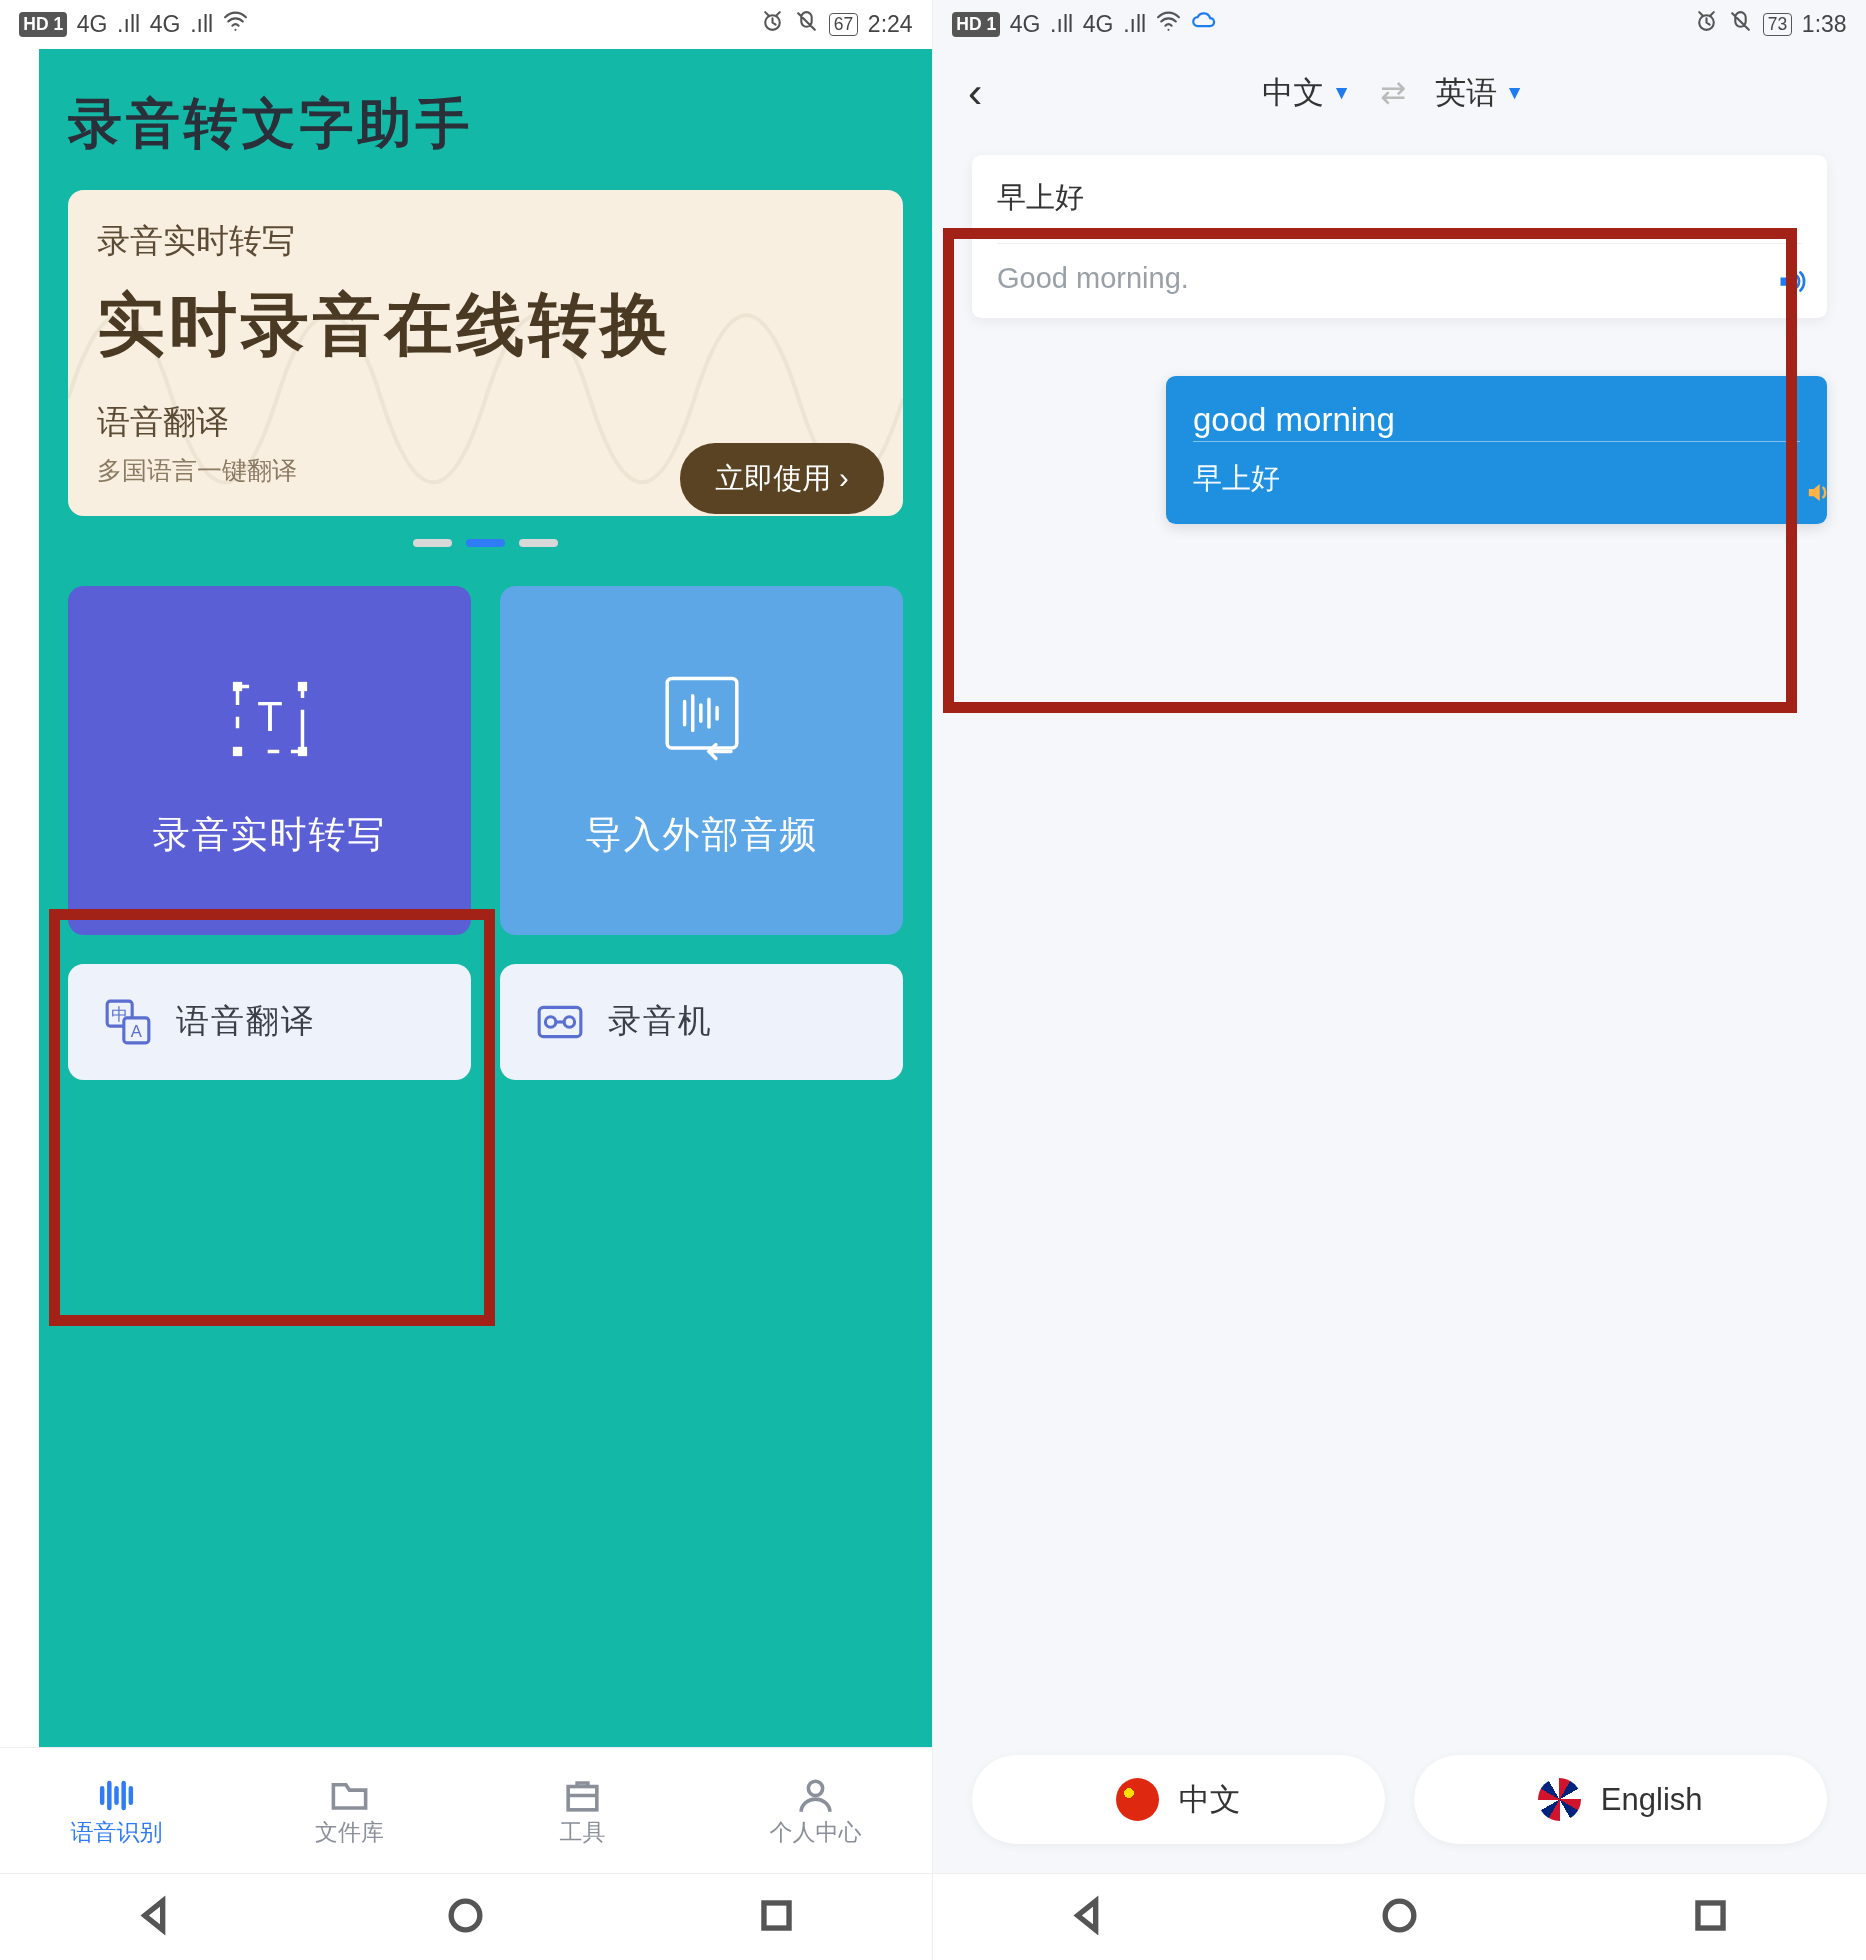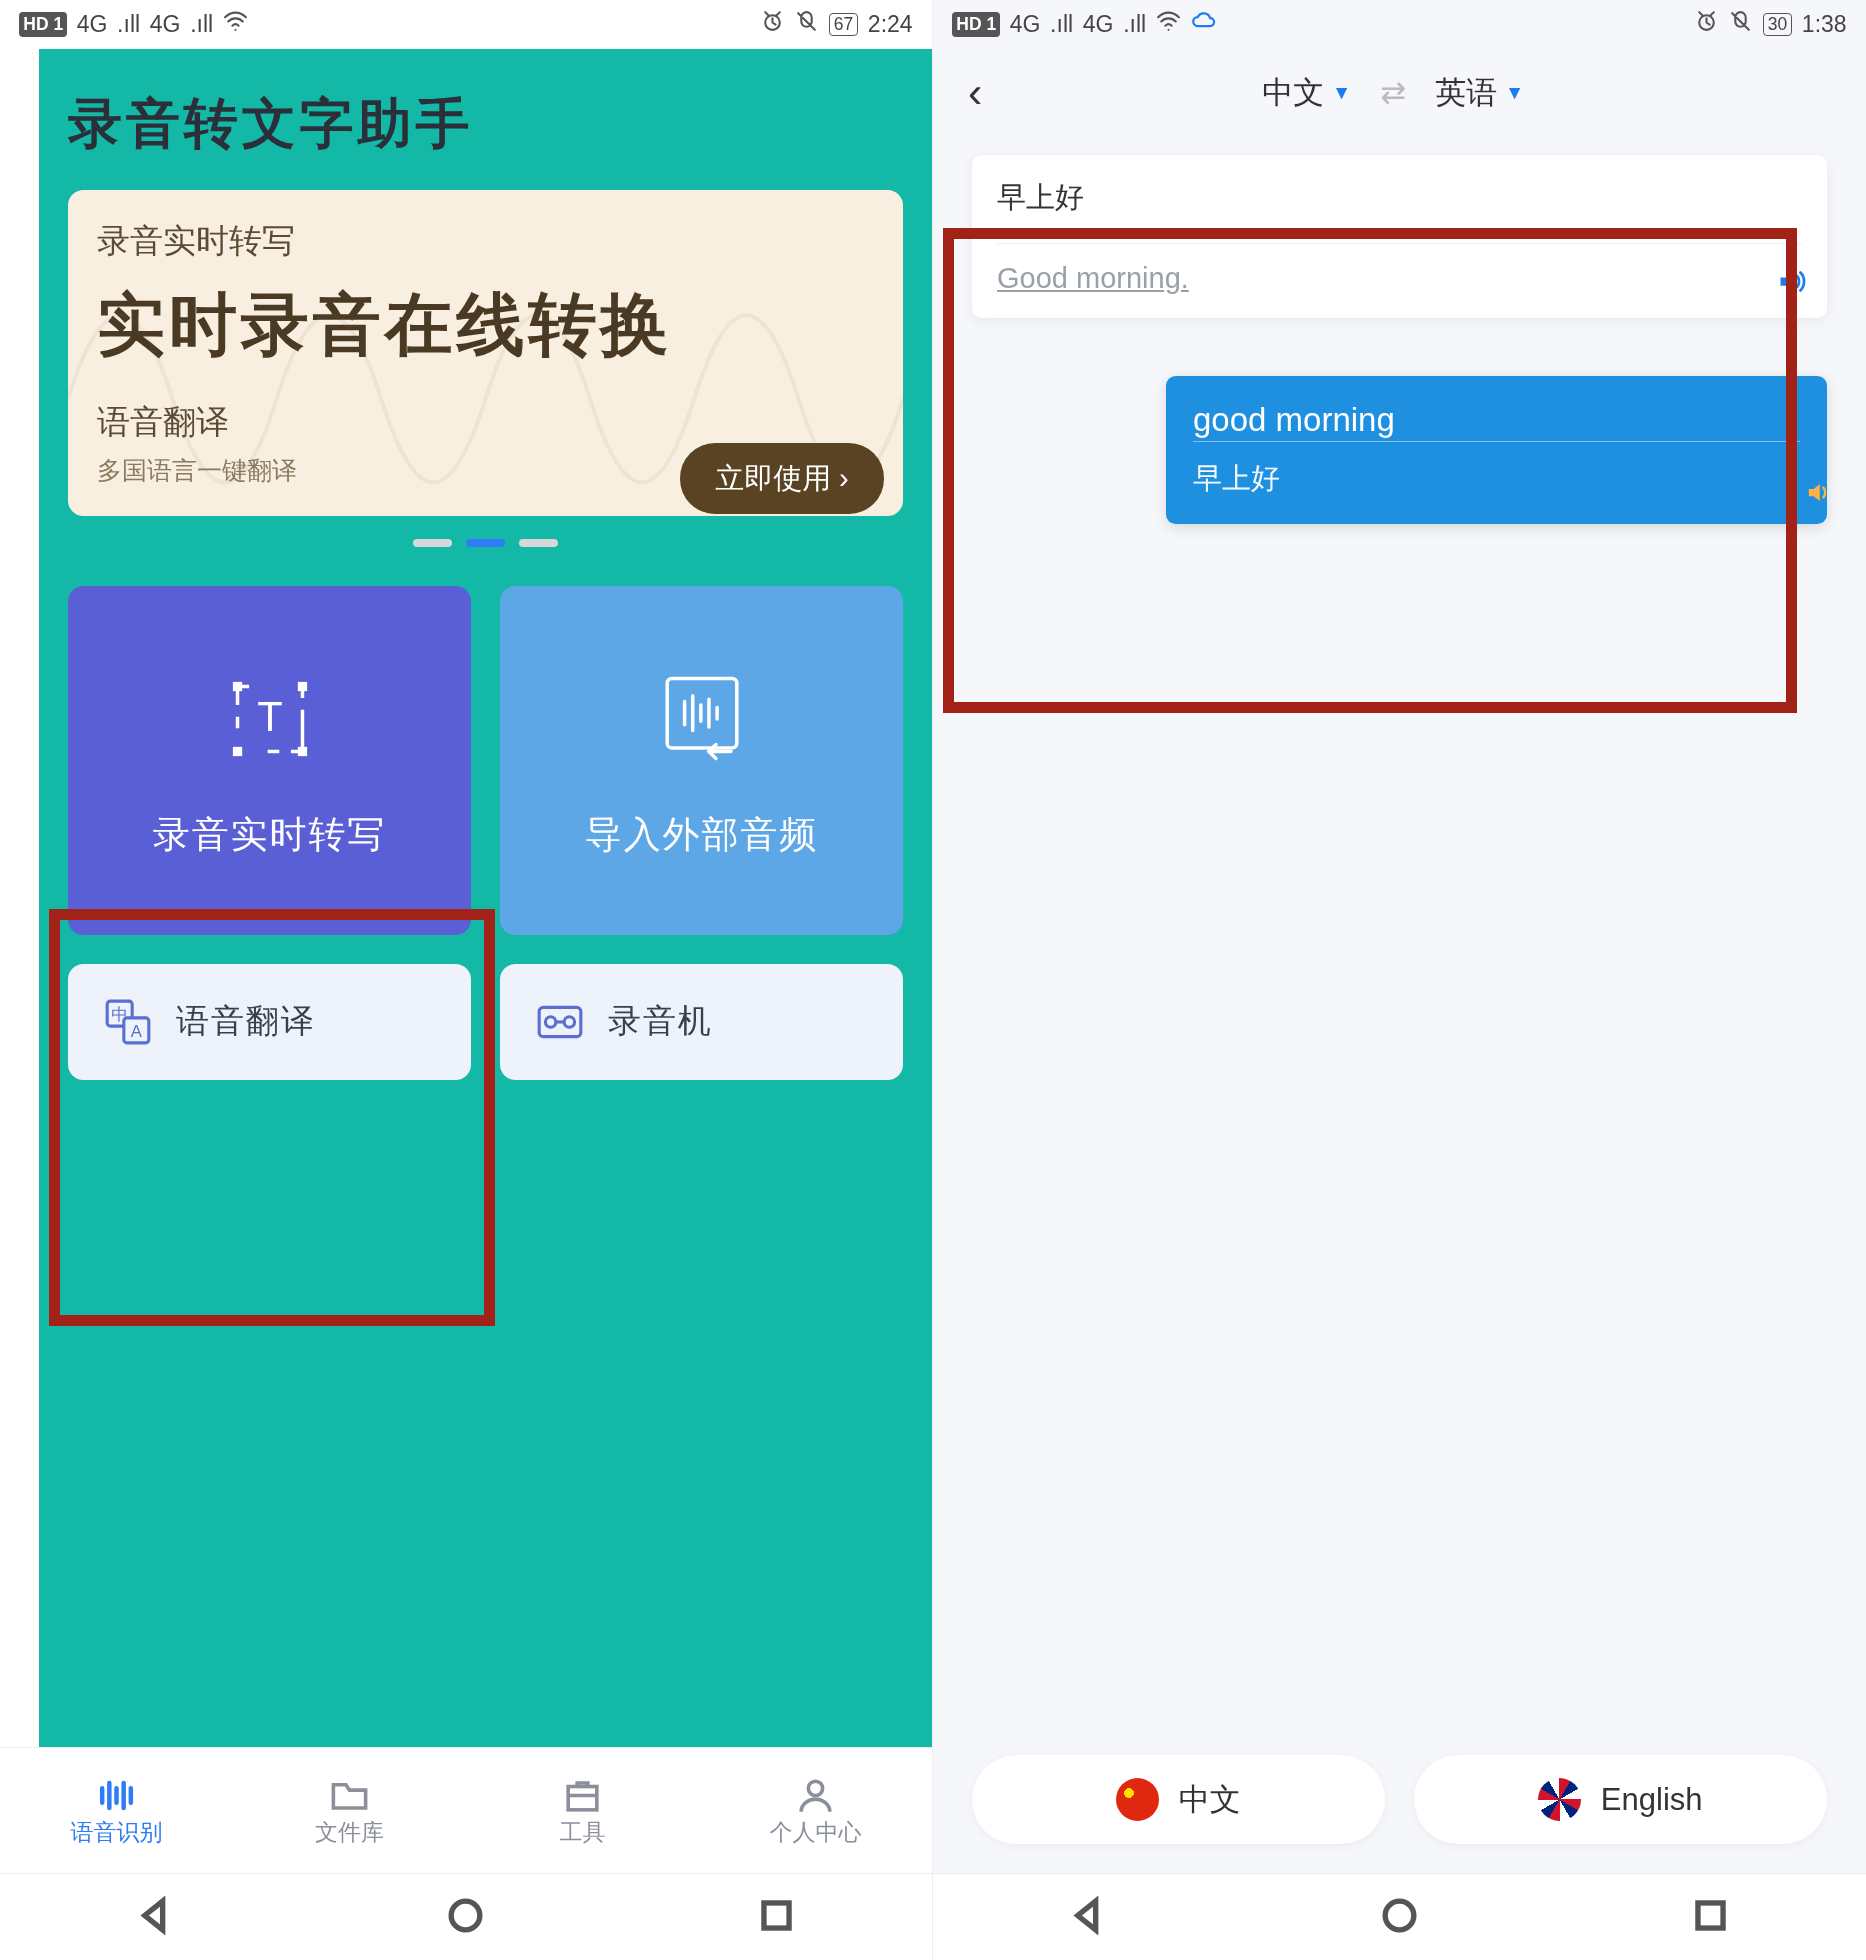--- a/index.html
+++ b/index.html
@@ -57,21 +57,21 @@
 .back { font-size:43px; color:#333; padding:0 15.5px; }
 .lang-row { flex:1; display:flex; align-items:center; justify-content:center; gap:29px; font-size:31px; color:#333; }
 .lang-pick { display:flex; align-items:center; gap:7.8px; }
 .tri { color:#1f7cf0; font-size:19.4px; }
 .swap { color:#bbb; }
 
 .right .chat { flex:1; padding:19.4px 39px; position:relative; }
 .msg-card { background:#fff; border-radius:9.7px; padding:23px 25px; box-shadow:0 3.9px 13.6px rgba(0,0,0,0.06); position:relative; }
 .msg-card .src { font-size:29px; color:#333; margin-bottom:25px; }
 .msg-card .divider { height:1px; background:#eee; margin-bottom:17.5px; }
-.msg-card .dst { font-size:29px; color:#9aa0a8;text-decoration:underline; }
+.msg-card .dst { font-size:29px; color:#9aa0a8; }
 .msg-card .speaker { position:absolute; right:19.4px; bottom:15.5px; color:#1f7cf0; }
 
 .bubble { background:#1f8fe0; color:#fff; border-radius:9.7px; padding:25px 27px; margin-top:58px; margin-left:194px; box-shadow:0 3.9px 13.6px rgba(0,0,0,0.12); }
 .bubble .src { font-size:33px; margin-bottom:2px; }
 .bubble .divider { height:1px; background:rgba(255,255,255,0.45); margin-bottom:17.5px; }
 .bubble .dst { font-size:29px; opacity:0.95; }
 
 .lang-buttons { position:absolute; left:0; right:0; bottom:0; display:flex; gap:29px; padding:29px 39px; }
 .langbtn { flex:1; background:#fff; border-radius:49px; height:89px; display:flex; align-items:center; justify-content:center; gap:19.4px; font-size:31px; color:#333; box-shadow:0 1.9px 9.7px rgba(0,0,0,0.05); }
 .flag { width:43px; height:43px; border-radius:50%; }
@@ -255,21 +255,21 @@
         <svg width="25" height="25" viewBox="0 0 24 24">
             <circle cx="12" cy="13" r="7" stroke="#555" stroke-width="2" fill="none"></circle>
             <path d="M12 9v4l3 2M5 3l3 3M19 3l-3 3" stroke="#555" stroke-width="2" fill="none" stroke-linecap="round"></path>
           </svg>
       </span>
       <span>
         <svg width="25" height="25" viewBox="0 0 24 24">
             <path d="M12 3a5 5 0 00-5 5v4a5 5 0 005 5 5 5 0 005-5V8a5 5 0 00-5-5M4 4l16 16" stroke="#555" stroke-width="2" fill="none" stroke-linecap="round"></path>
           </svg>
       </span>
-      <span class="sb-batt">30</span>
+      <span class="sb-batt">73</span>
       <span>1:38</span>
     </div>
   </div>
 
   <div class="topbar">
     <div class="back">‹</div>
     <div class="lang-row">
       <div class="lang-pick">
         <span>中文</span>
         <span class="tri">▼</span>

